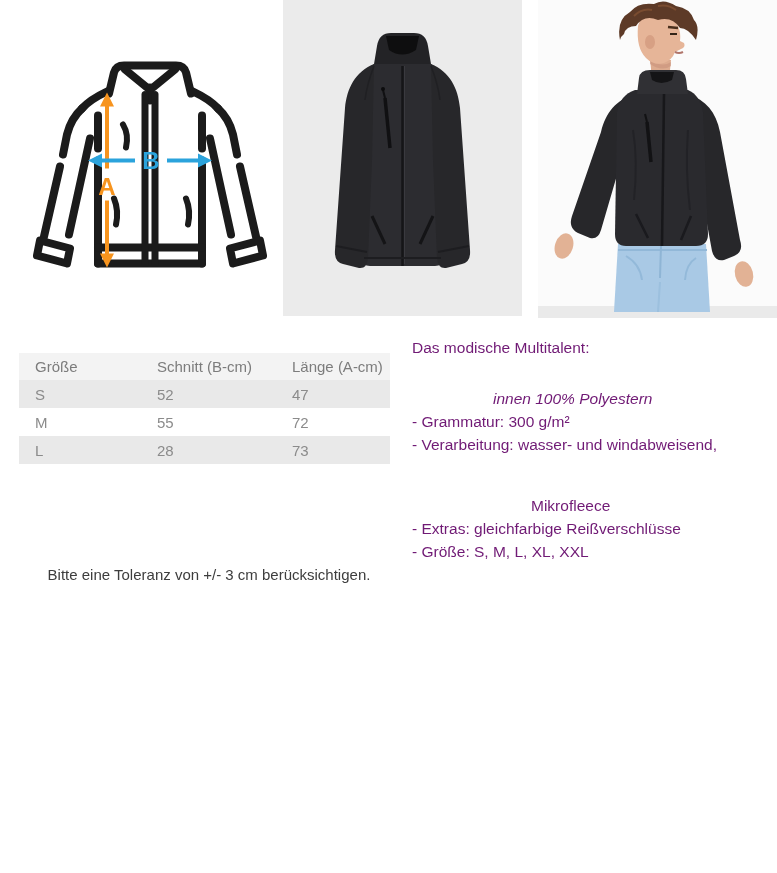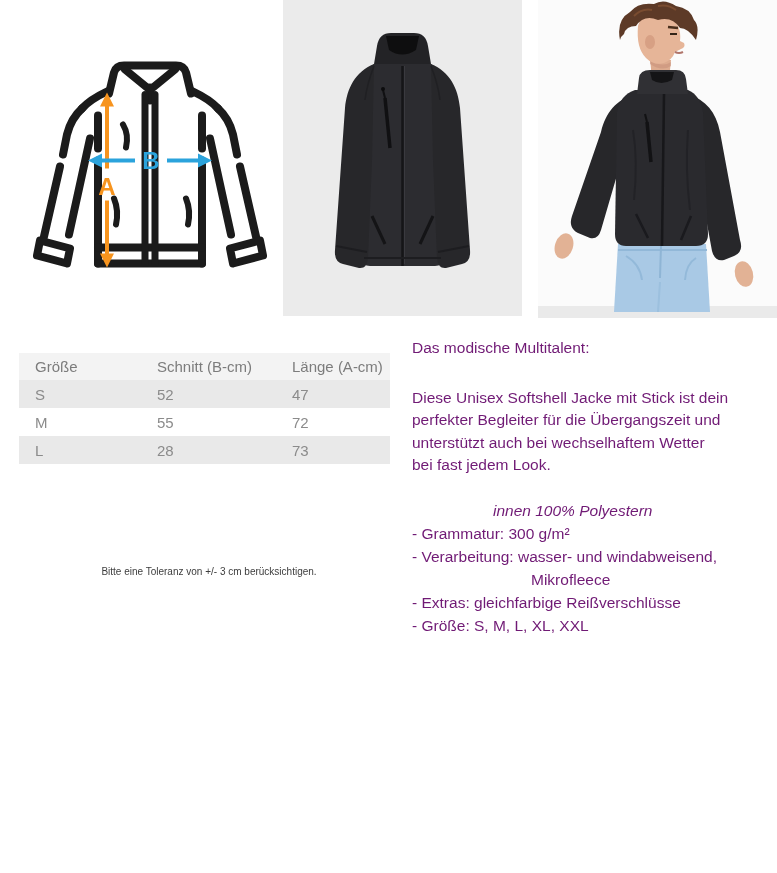--- a/index.html
+++ b/index.html
@@ -28,34 +28,34 @@
     background:#f3f3f3; color:#7c7c7c; font-weight:normal;
     text-align:left; height:27px; padding:0 0 0 16px;
   }
   table.size-table td { height:28px; padding:0 0 0 16px; }
   table.size-table tr.shaded { background:#e9e9e9; }
   table.size-table tr.plain  { background:#ffffff; }
 
   
   .tolerance {
     left:14px; top:566px; width:390px; text-align:center;
-    font-size:10px; color:#3d3d3d;
+    font-size:15px; color:#3d3d3d;
   }
 
   
   .description {
     left:412px; top:337px; width:362px;
     font-size:15.5px; line-height:22.5px; color:#701a75;
   }
   .description .d-title { margin:0 0 27px 0; }
   .description .para    { margin:0 0 22px 0; }
   .description .specs   { line-height:23px; }
   .spec-indent-1 { padding-left:81px;font-style:italic; }
   .spec-indent-2 { padding-left:117px; }
-  .spec-indent-3 { padding-left:119px; }
+  .spec-indent-3 { padding-left:119px;margin-top:38px; }
 </style>
 </head>
 <body>
 
 <div class="abs diagram-box">
   <svg viewBox="0 0 240 215">
     <g fill="none" stroke="#1b1b1b" stroke-width="8" stroke-linecap="round" stroke-linejoin="round">
 
       <path d="M79 33 L84 12 Q86 5 94 5 L146 5 Q154 5 156 12 L161 33"></path>
       <path d="M95 9 L117 27"></path>
@@ -218,26 +218,20 @@
       <td>73</td>
     </tr>
   </tbody>
 </table>
 
 <div class="abs tolerance">Bitte eine Toleranz von +/- 3 cm berücksichtigen.</div>
 
 <div class="abs description">
   <p class="d-title">Das modische Multitalent:</p>
 
-  <div class="para">
-    <div>Diese Unisex Softshell Jacke mit Stick ist dein</div>
-    <div>perfekter Begleiter für die Übergangszeit und</div>
-    <div>unterstützt auch bei wechselhaftem Wetter</div>
-    <div>bei fast jedem Look.</div>
-  </div>
 
 
   <div class="specs">
     <div class="spec-indent-1">innen 100% Polyestern</div>
     <div>- Grammatur: 300 g/m²</div>
     <div>- Verarbeitung: wasser- und windabweisend,</div>
     <div class="spec-indent-3">Mikrofleece</div>
     <div>- Extras: gleichfarbige Reißverschlüsse</div>
     <div>- Größe: S, M, L, XL, XXL</div>
   </div>

